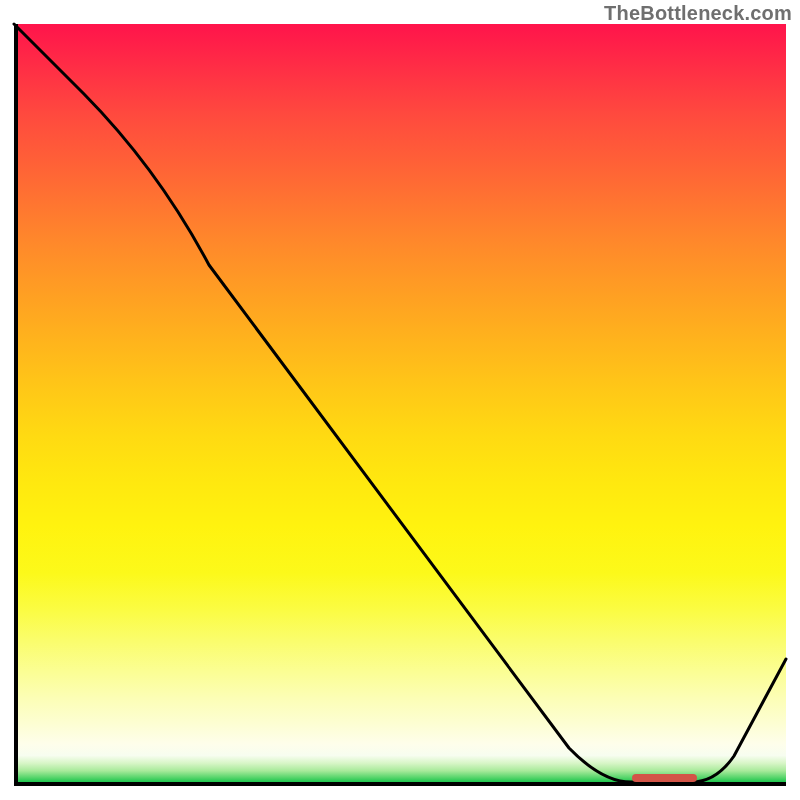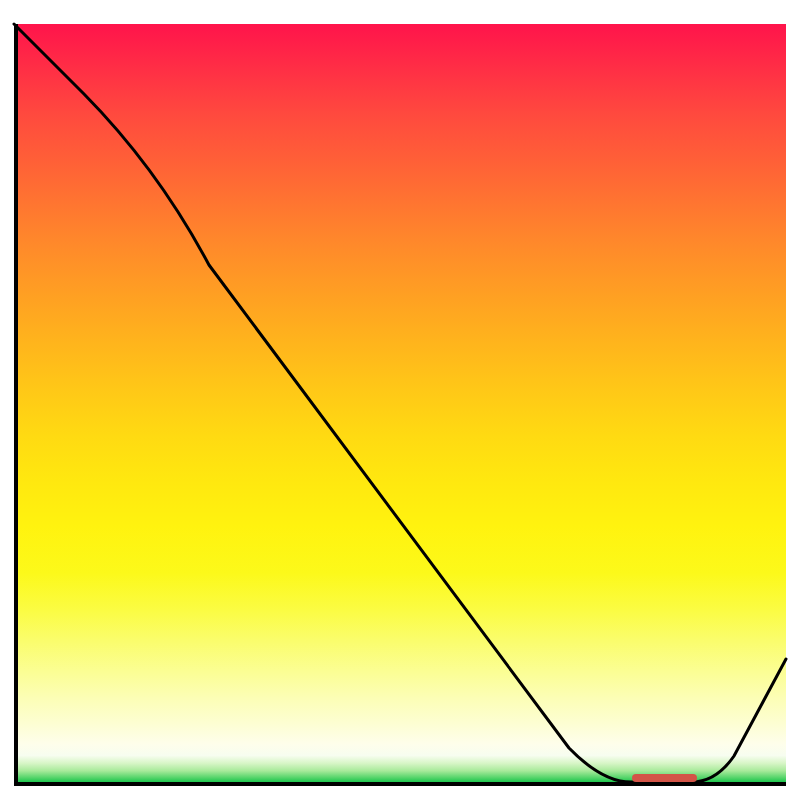--- a/index.html
+++ b/index.html
@@ -97,20 +97,21 @@
     height: 8px;
     background: #d35447;
     border-radius: 4px;
   }
 </style>
 </head>
 <body>
 
 <div class="page">
 
+  <div class="watermark">TheBottleneck.com</div>
 
   <div class="plot-wrap">
 
     <div class="plot-area"></div>
 
     <svg class="curve" viewBox="0 0 772 762" preserveAspectRatio="none">
       <path d="M 0 0 L 70 70 Q 144 145 195 241 L 555 724 Q 590 760 620 758 L 678 758 Q 702 758 720 732 L 772 635"></path>
     </svg>
 
     <div class="min-marker" style="left:618px;width:65px;bottom:4px;"></div>

